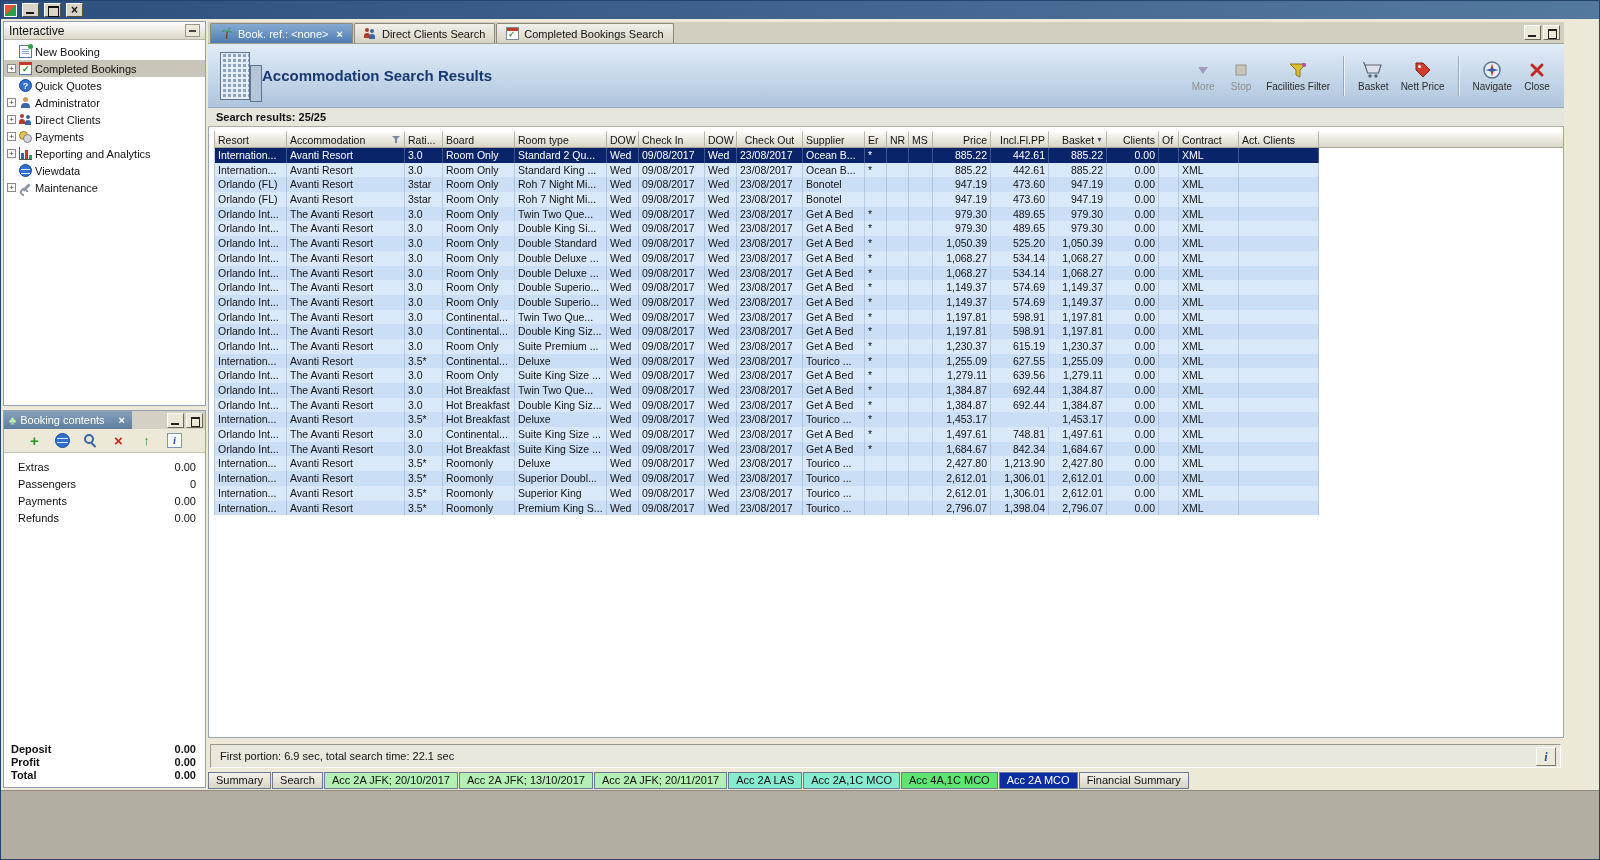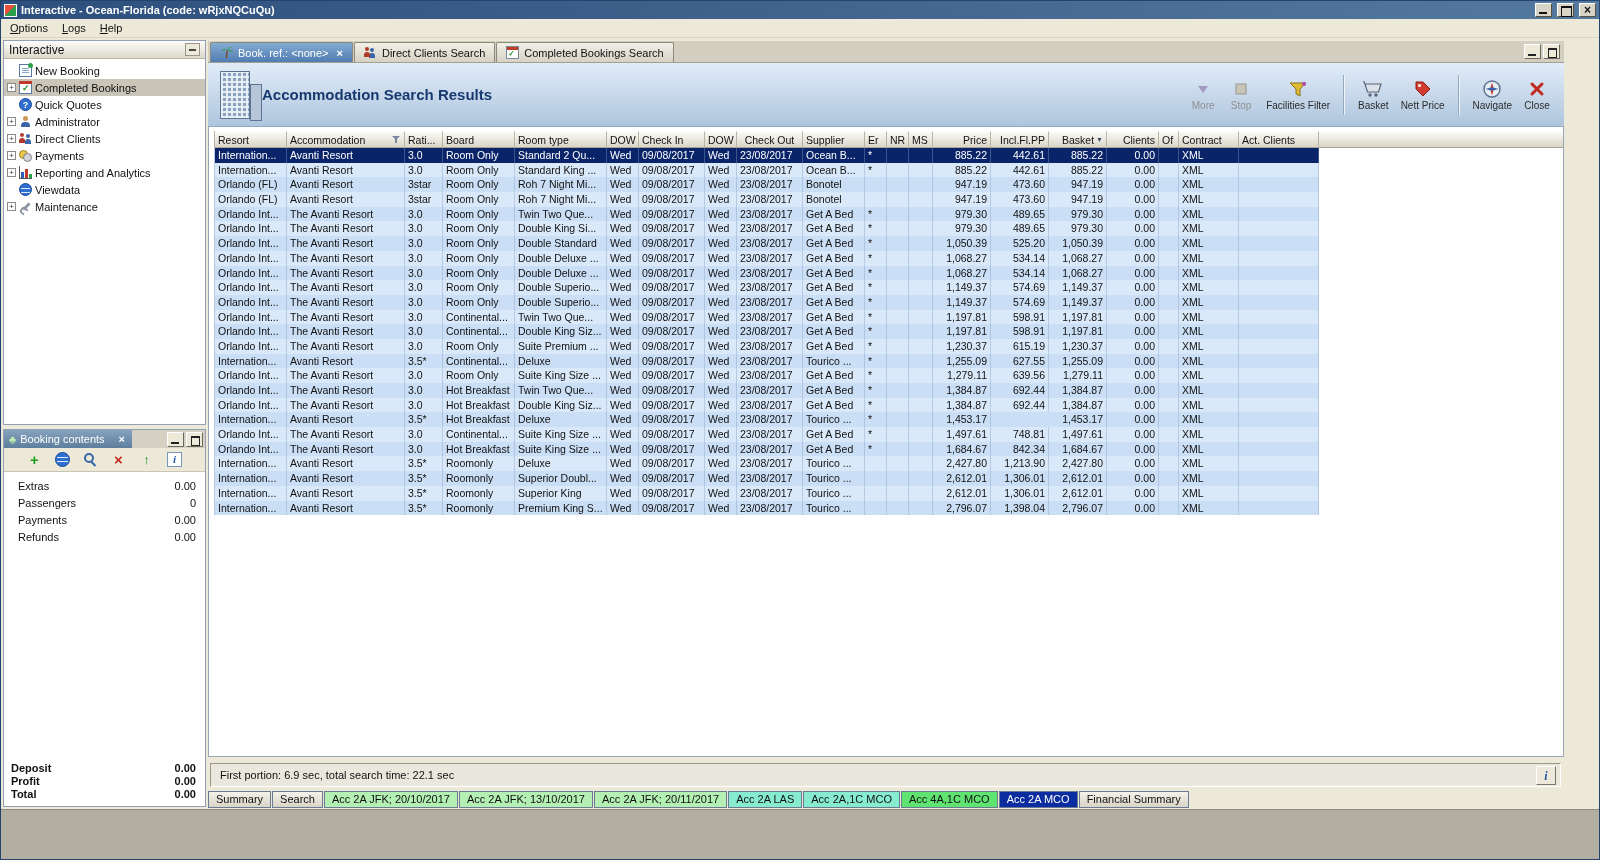--- a/index.html
+++ b/index.html
@@ -151,31 +151,25 @@
   .sb-clock{position:absolute;right:40px;top:2px;border-left:1px solid #b8b4a6;padding-left:10px;}
   .desk-filler{flex:1;background:#b2aea2;border-top:1px solid #8e8a7e;}
 </style>
 </head>
 <body>
 
 <div class="window">
 
   <div class="titlebar">
     <span class="appicon"></span>
-    <span class="title">Interactive - Ocean-Florida (code: wRjxNQCuQu)</span>
     <span class="winbtn wb-min"></span>
     <span class="winbtn wb-max"></span>
     <span class="winbtn wb-close"></span>
   </div>
 
-  <div class="menubar">
-      <div class="menu-item">Options</div>
-      <div class="menu-item">Logs</div>
-      <div class="menu-item">Help</div>
-    </div>
 
   <div class="app-body">
 
     <div class="left-col">
       <div class="panel side-panel">
         <div class="panel-header">
           <span>Interactive</span>
           <span class="ph-btn"></span>
         </div>
         <div class="tree">
@@ -372,20 +366,23 @@
               <span class="hicon">
                 <svg width="18" height="18">
                   <path d="M4 4L14 14M14 4L4 14" stroke="#c22a1f" stroke-width="3" stroke-linecap="round"></path>
                 </svg>
               </span>
               <span class="hlabel">Close</span>
             </div>
           </div>
       </div>
 
+      <div class="sr-band">
+        <span>Search results: 25/25</span>
+      </div>
 
       <div class="table-area">
         <div class="grid">
           <div class="grid-header">
               <div class="gh-cell" style="width: 72px;">
                 <span class="gh-label">Resort</span>
               </div>
               <div class="gh-cell" style="width: 118px;">
                 <span class="gh-label">Accommodation</span>
                 <span class="mini-funnel"></span>

